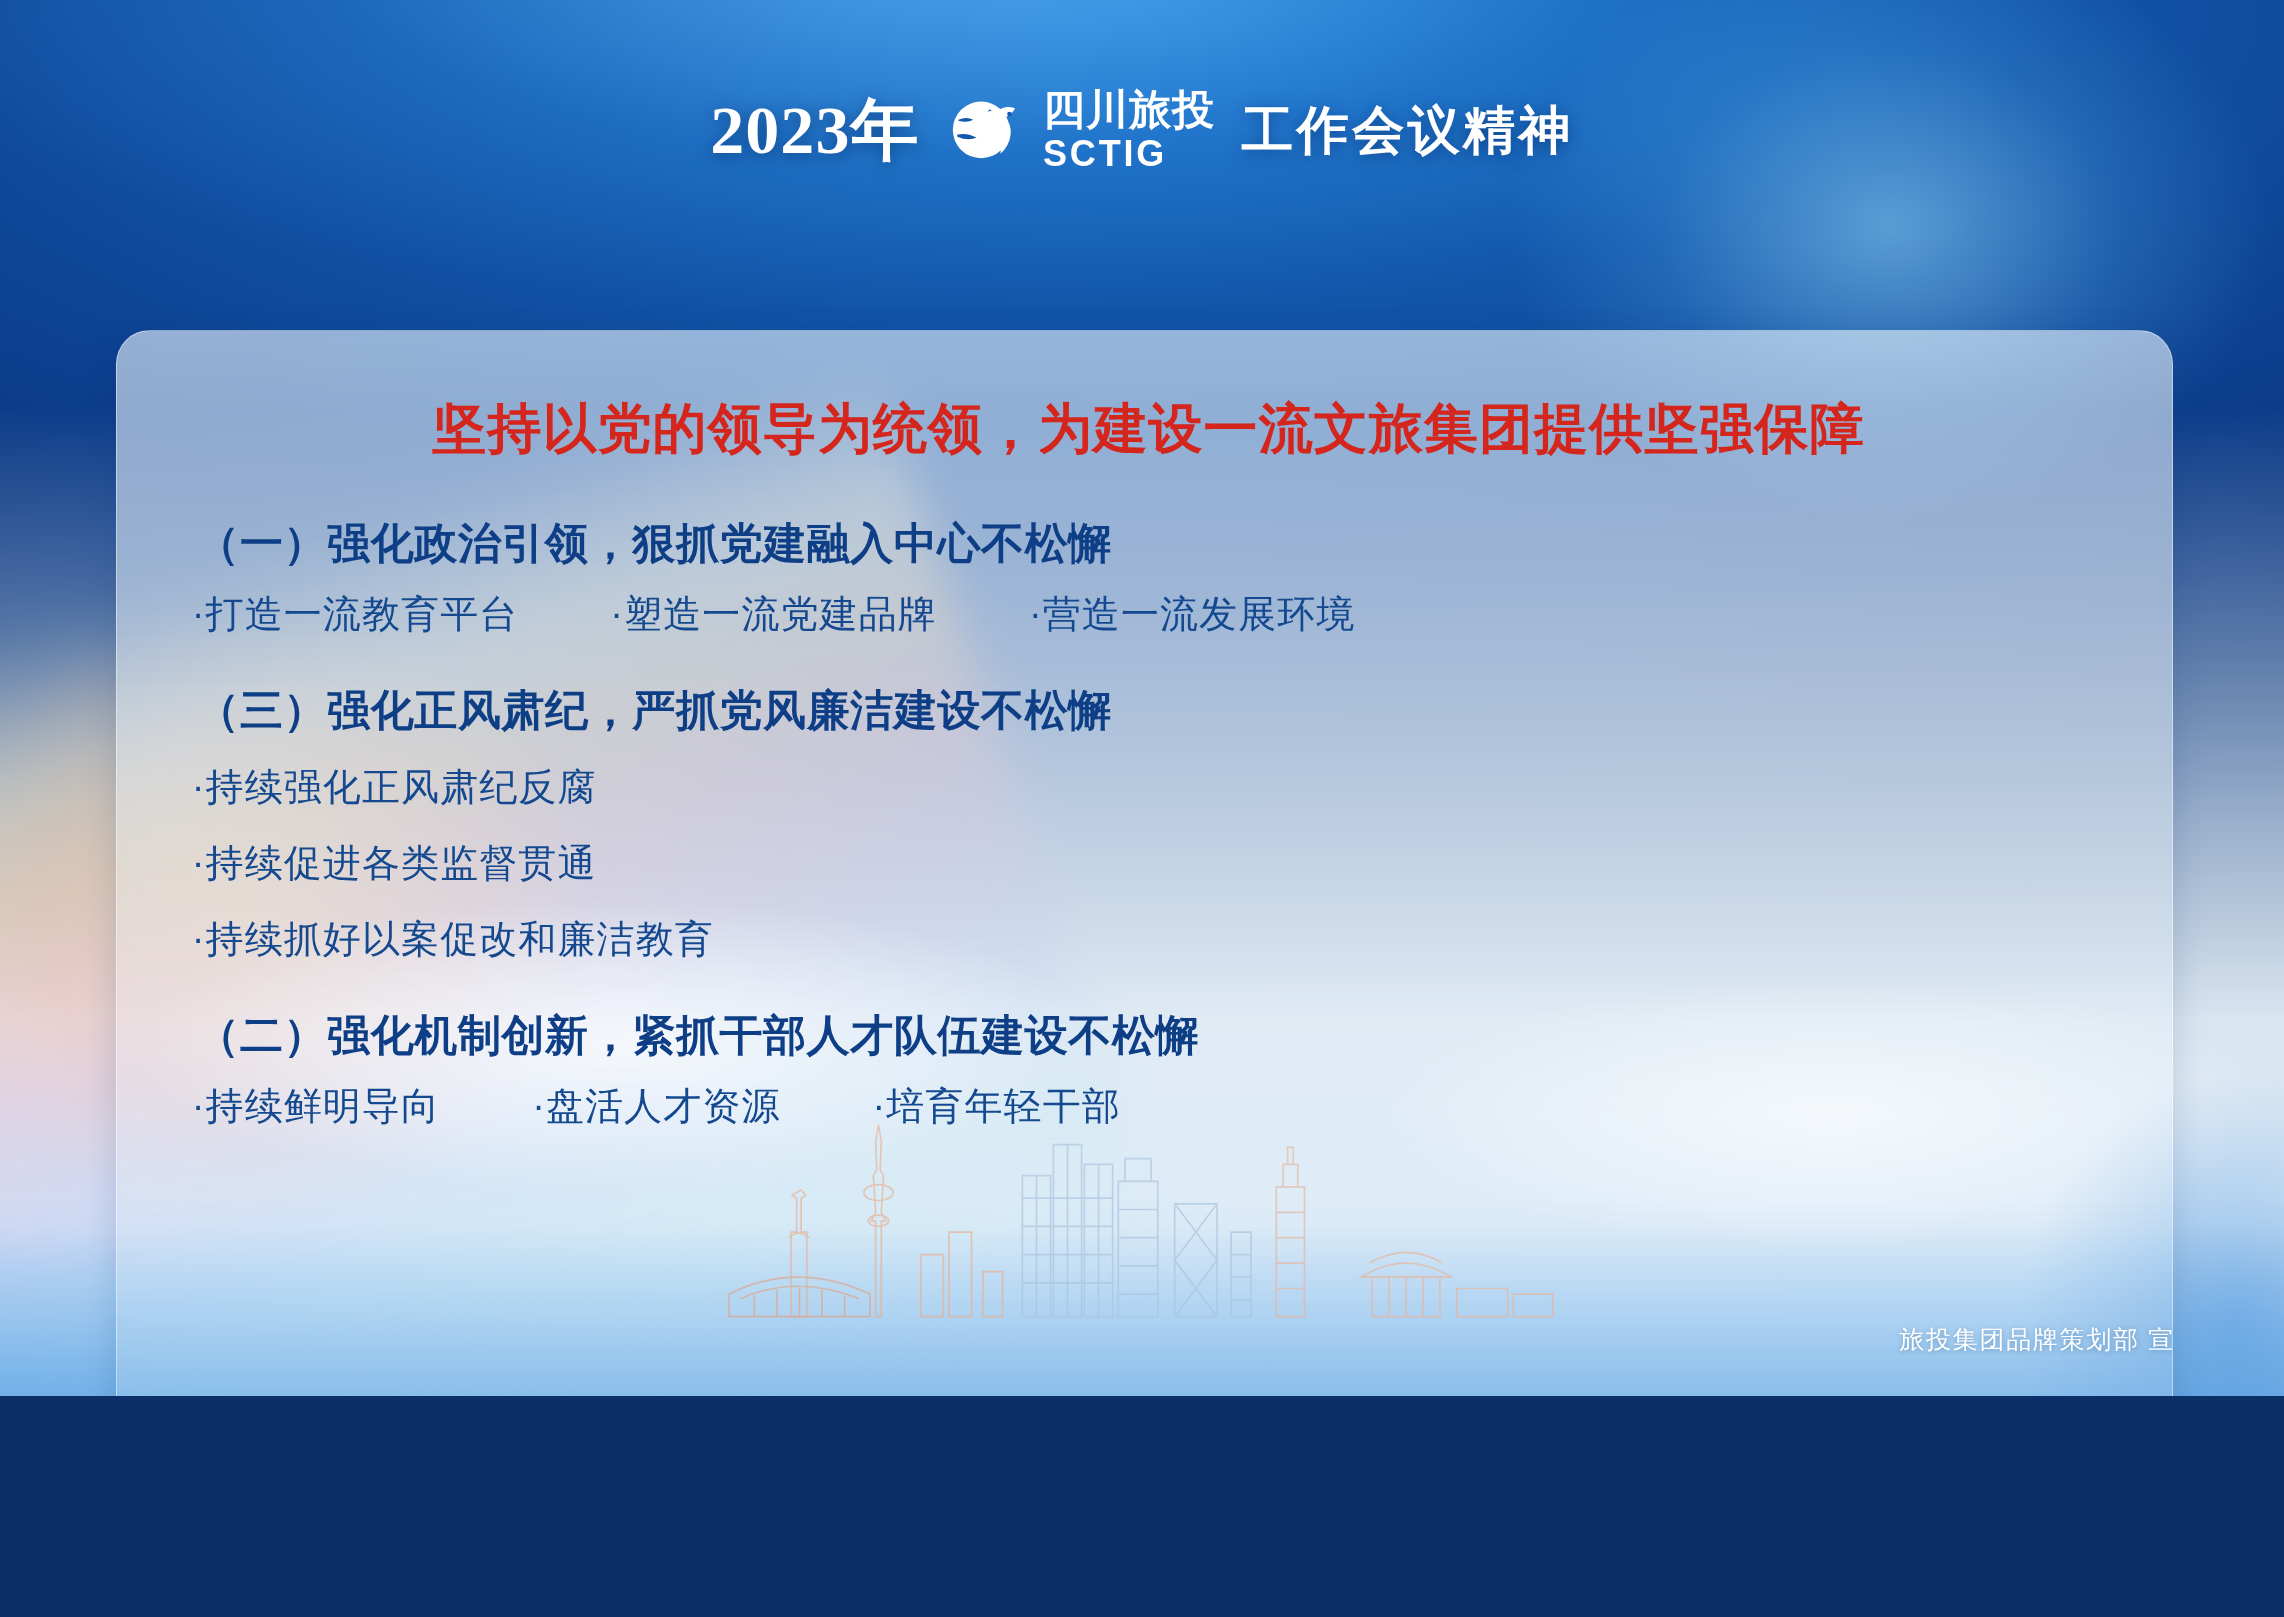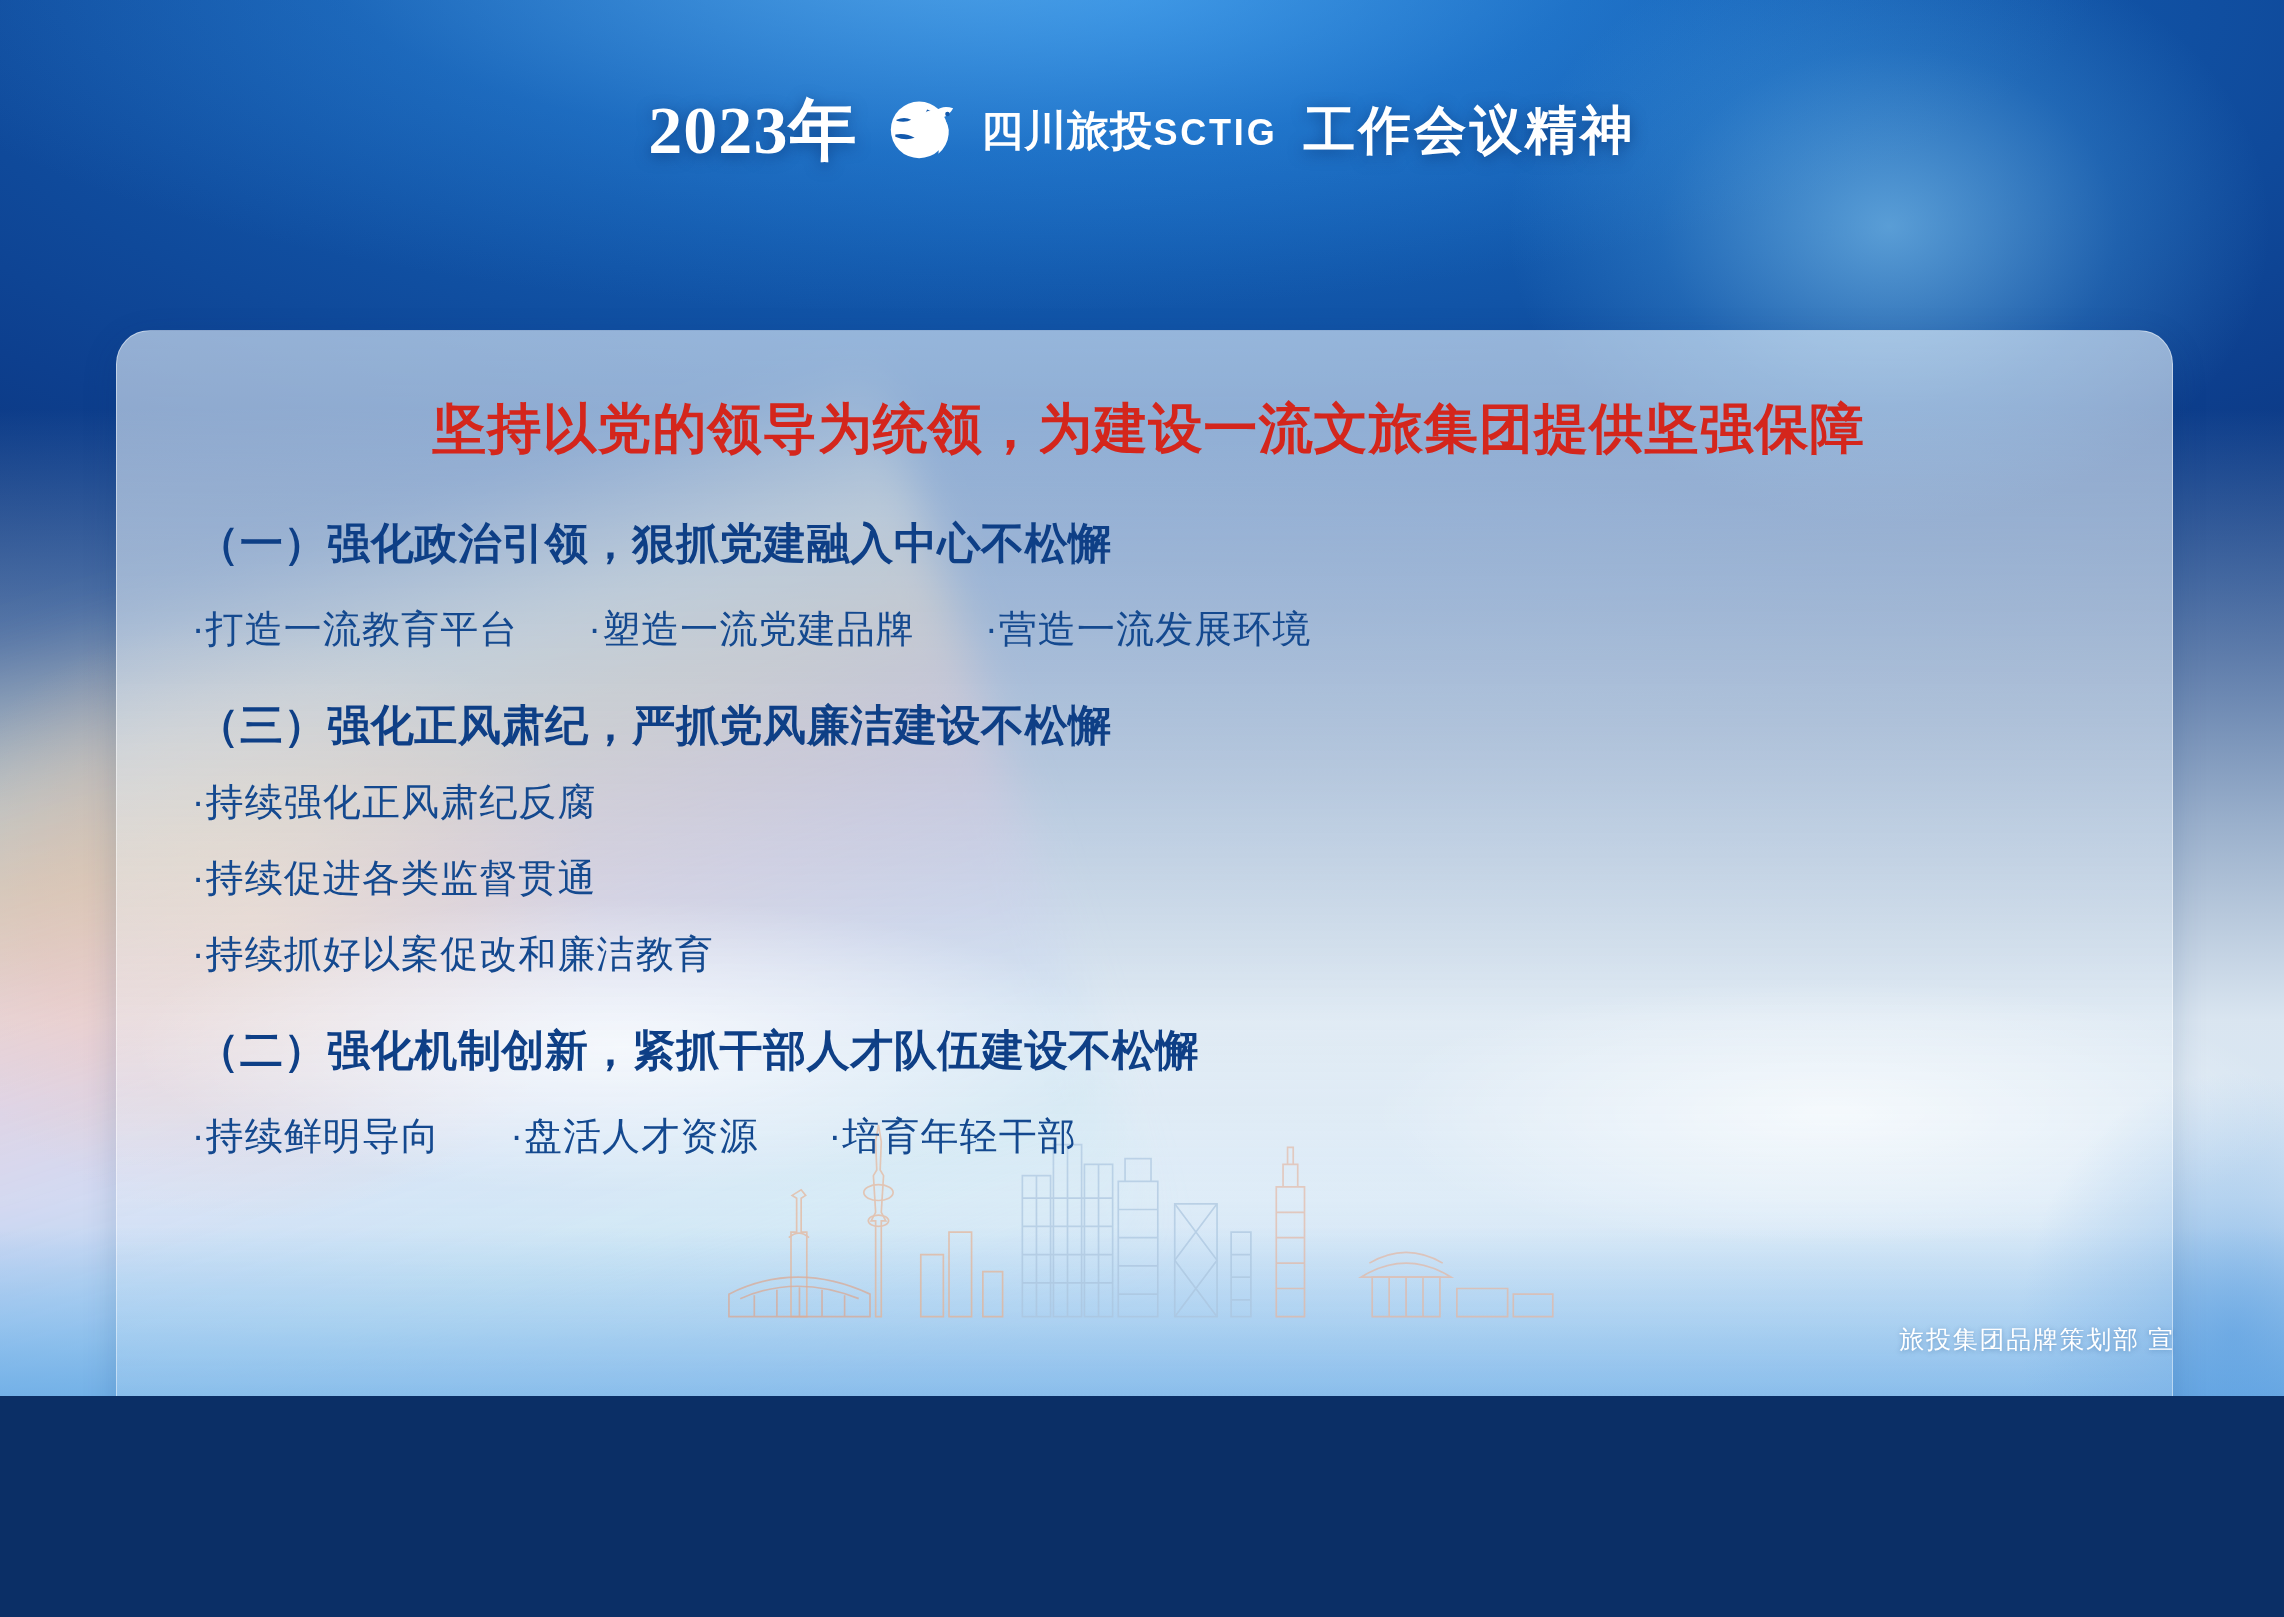--- a/index.html
+++ b/index.html
@@ -117,21 +117,21 @@
     align-items: center;
     gap: 12.4px;
   }
   .logo-mark {
     width: 85px;
     height: 68px;
     display: block;
   }
   .logo-text {
     display: flex;
-    flex-direction: row;
+    flex-direction: column;
     align-items: flex-start;
     line-height: 1;
   }
   .logo-cn {
     font-family: "Liberation Sans", "DejaVu Sans", sans-serif;
     font-weight: bold;
     font-size: 42px;
     color: #ffffff;
     letter-spacing: 1.1px;
   }
@@ -191,22 +191,22 @@
     font-size: 43px;
     color: #0e3f86;
     letter-spacing: 0.6px;
     margin-left: 11.3px;
     white-space: nowrap;
   }
 
   .bullets-inline {
     display: flex;
     align-items: flex-start;
-    gap: 70px;
-    margin-top: 31px;
+    gap: 92px;
+    margin-top: 16px;
     margin-left: 6.8px;
   }
   .bullets-stack {
     margin-top: 21.5px;
     margin-left: 6.8px;
   }
   .bullet {
     font-family: "Liberation Sans", "DejaVu Sans", sans-serif;
     font-size: 38px;
     color: #14498f;

